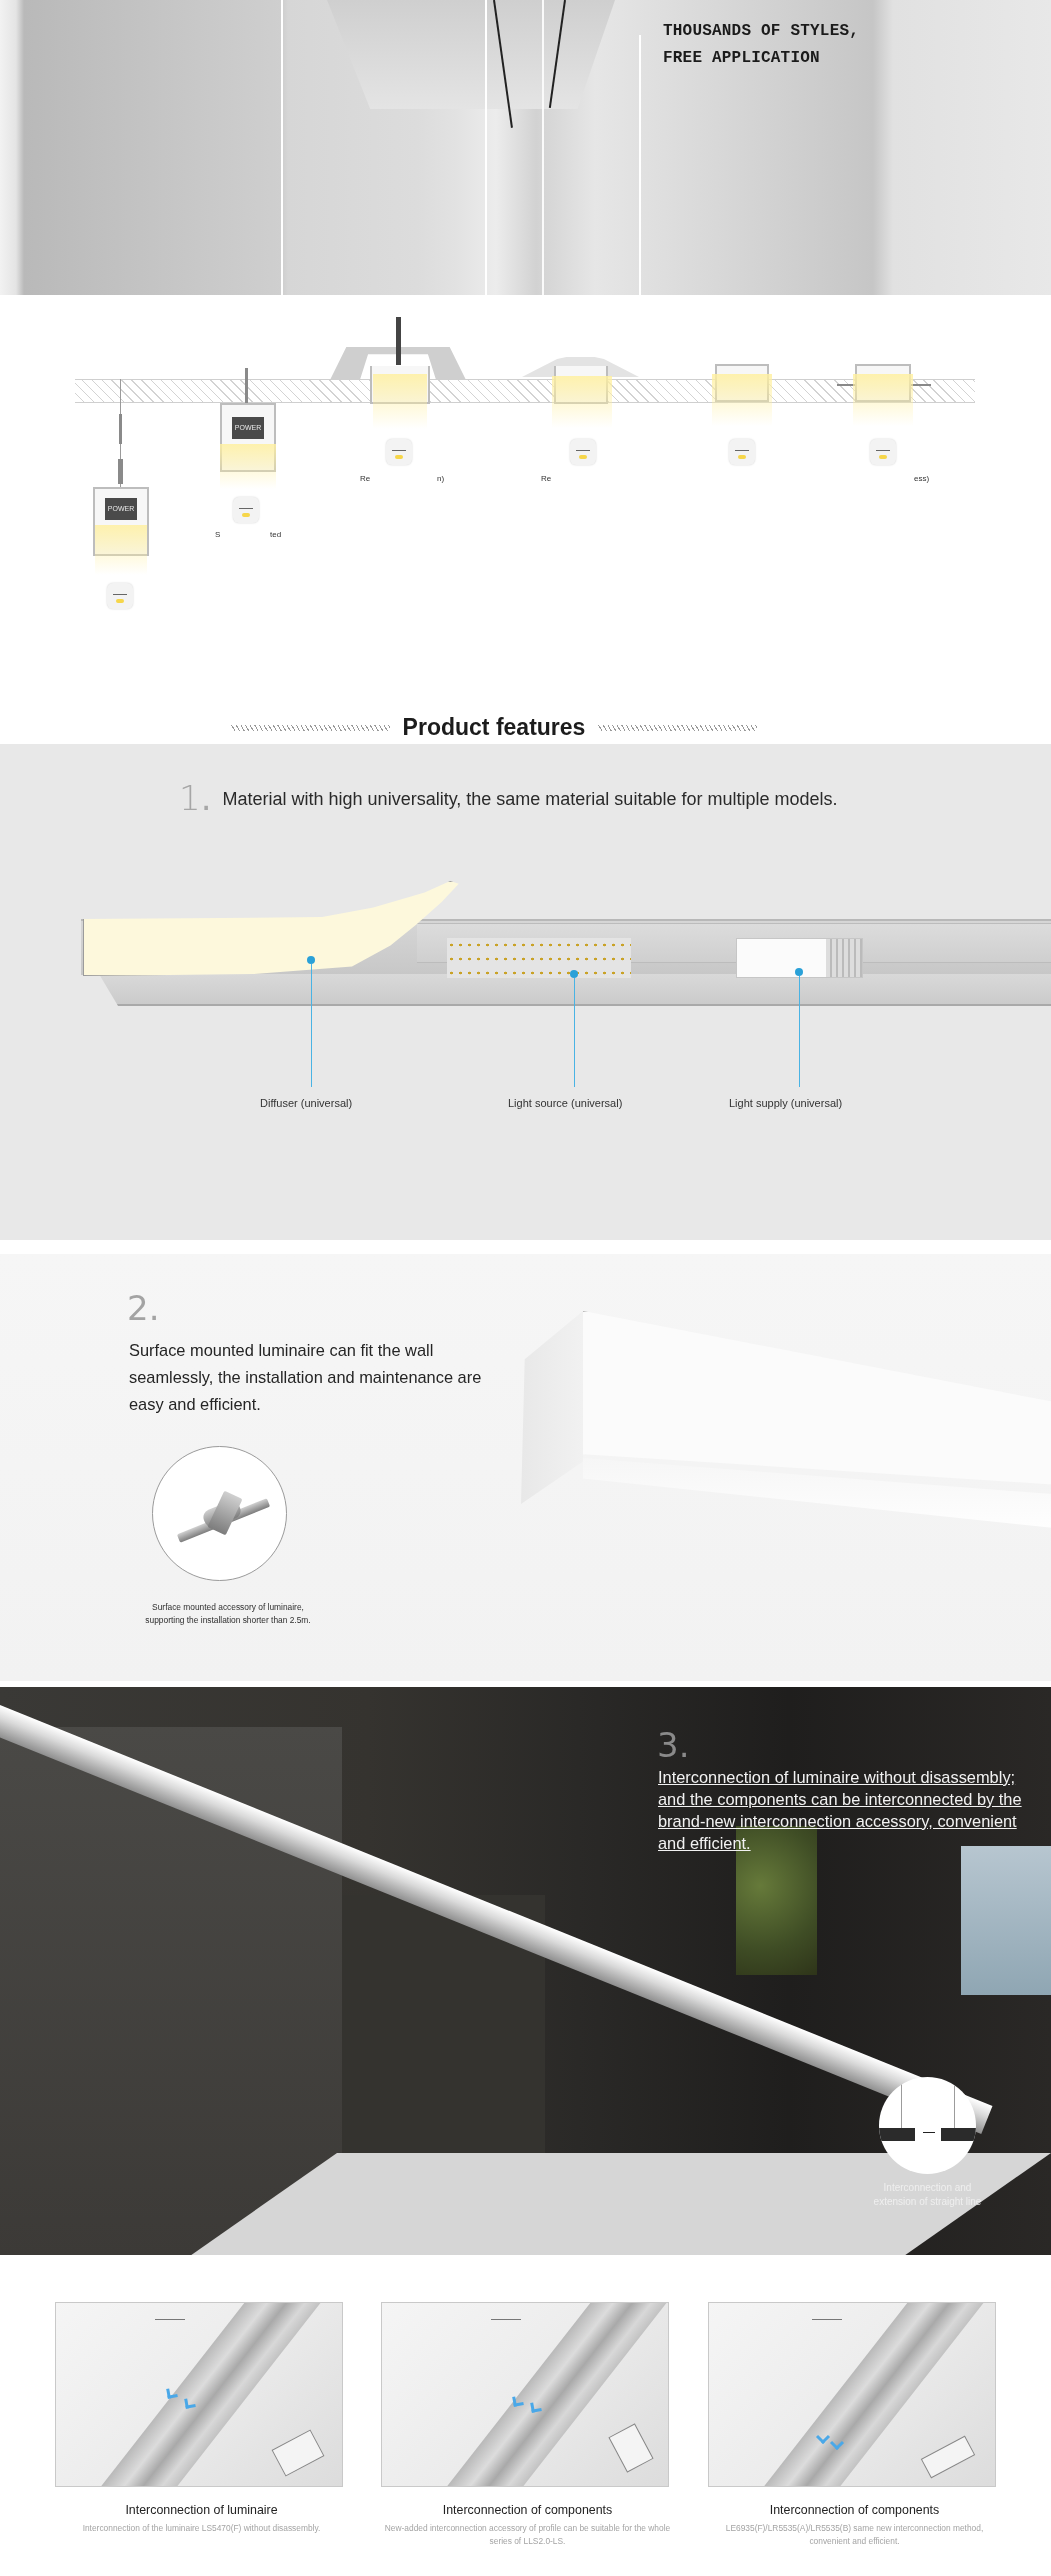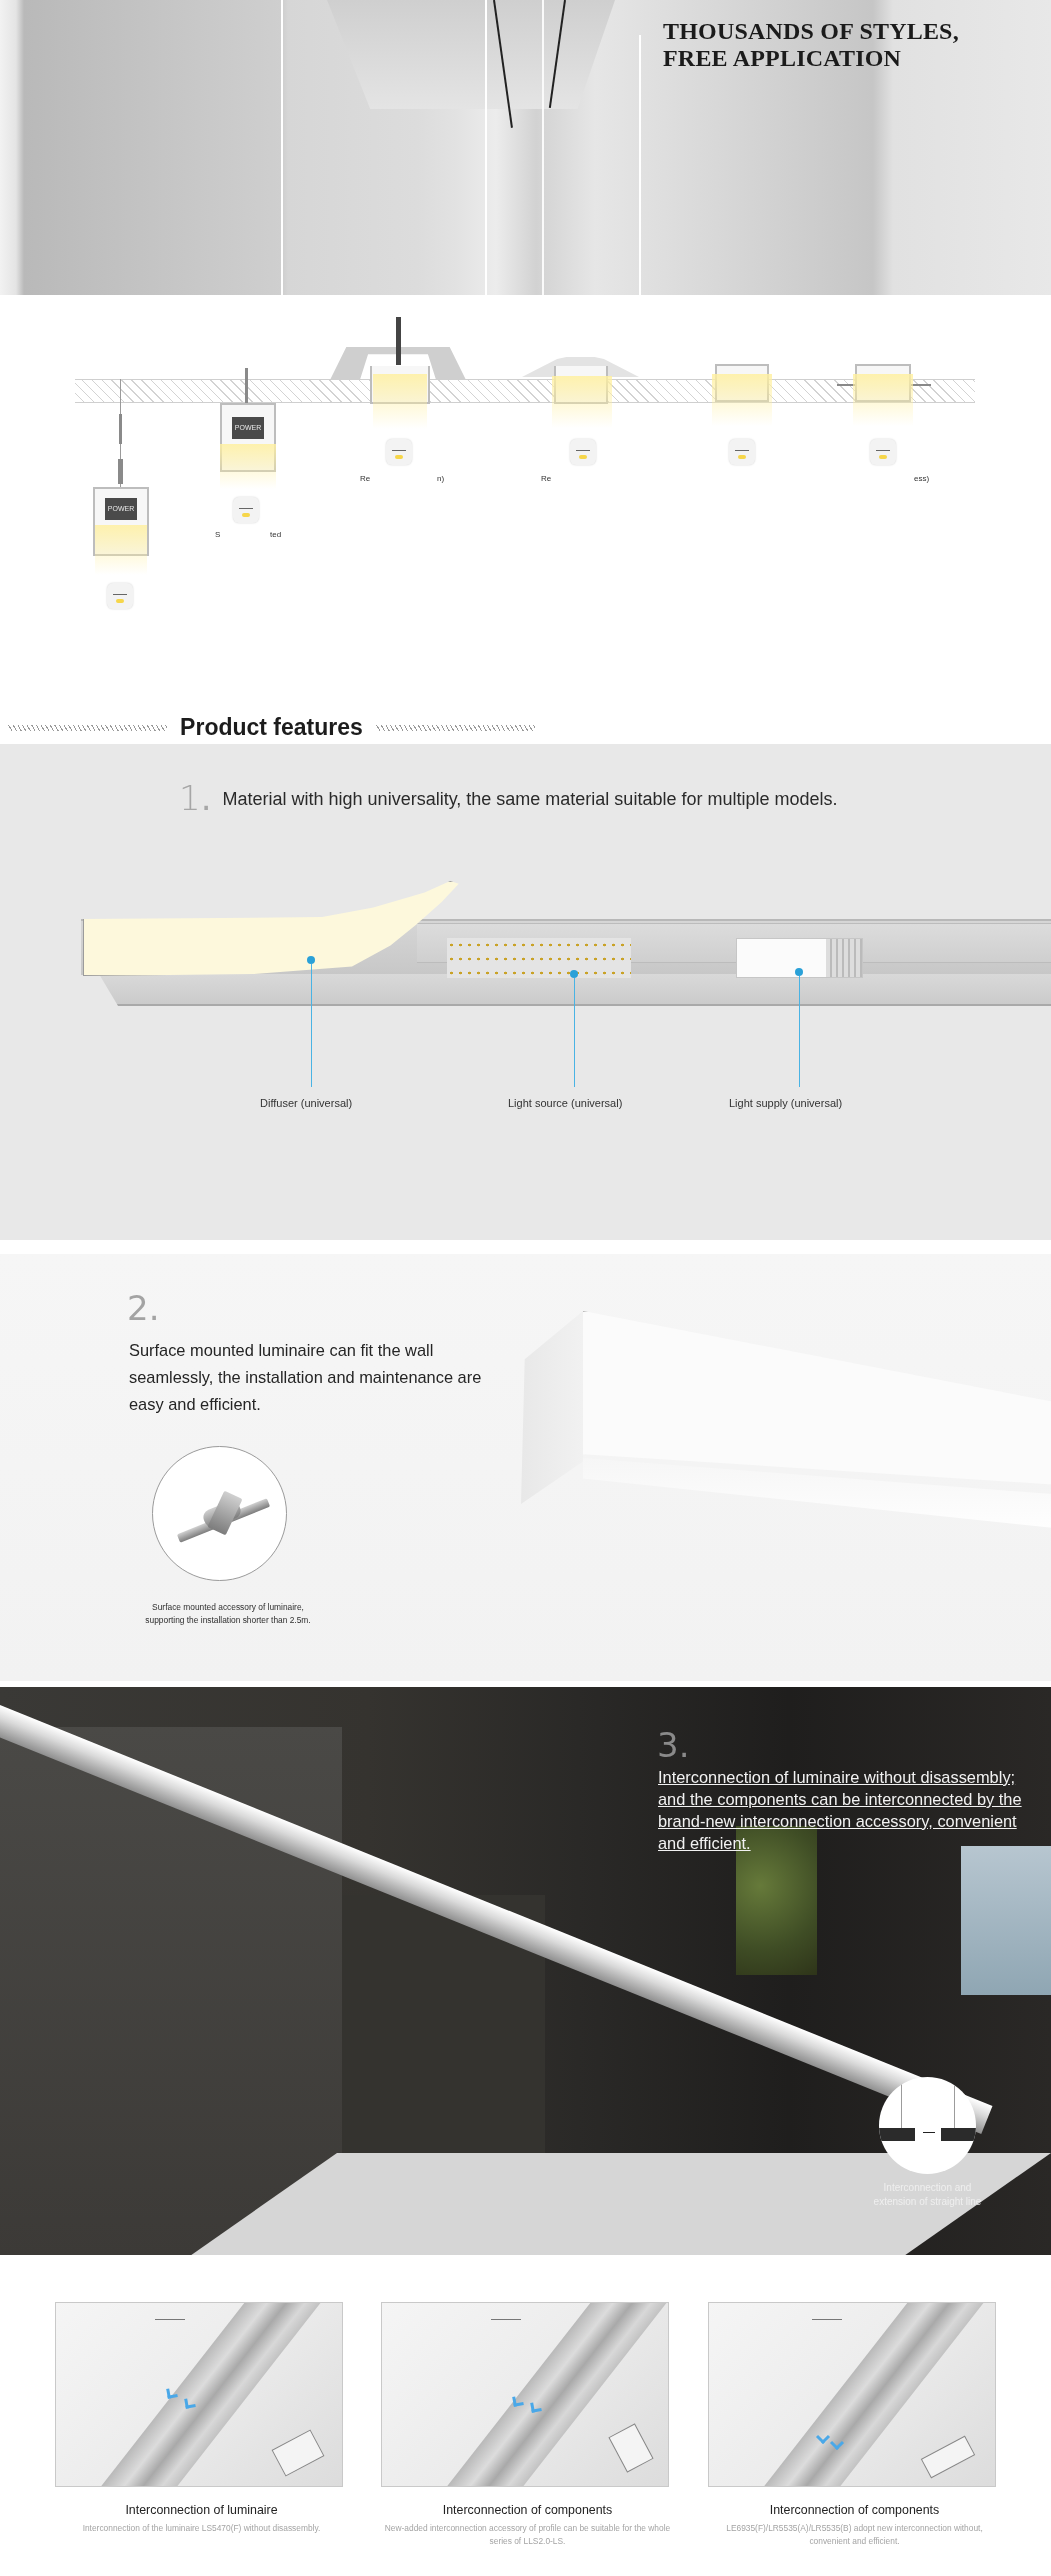--- a/index.html
+++ b/index.html
@@ -5,39 +5,39 @@
   * { box-sizing: border-box; margin: 0; padding: 0; }
   body { width: 1052px; background: #ffffff; font-family: "DejaVu Sans", sans-serif; color: #1e1e1e; overflow-x: hidden; }
   .page { position: relative; width: 1052px; height: 2576px; background: #fff; }
 
   
   .hero { position: absolute; left: 0; top: 0; width: 1052px; height: 295px; overflow: hidden;
     background: linear-gradient(90deg, #f2f2f2 0px, #e4e4e4 16px, #b9b9b9 24px, #c8c8c8 198px, #cfcfcf 283px, #d6d6d6 288px, #dcdcdc 417px, #e2e2e2 456px, #ececec 496px, #d2d2d2 536px, #e6e6e6 595px, #c6c6c6 873px, #e1e1e1 893px, #e8e8e8 1052px); }
   .hero .ceiling { position: absolute; left: 327px; top: 0; width: 288px; height: 109px;
     background: linear-gradient(180deg, #cfcfcf, #e4e4e4); clip-path: polygon(0 0, 100% 0, 87% 100%, 15% 100%); }
   .hero .line { position: absolute; background: #ffffff; width: 2px; }
-  .hero-title { position: absolute; left: 663px; top: 18px; font-family: Liberation Serif, serif; font-weight: 700; font-size: 24px; line-height: 27px; color: #1b1b1b; letter-spacing: 0.2px; }
+  .hero-title { position: absolute; left: 663px; top: 18px; font-family: Liberation Mono, monospace; font-weight: 700; font-size: 16px; line-height: 27px; color: #1b1b1b; letter-spacing: 0.2px; }
 
   
   .install { position: absolute; left: 0; top: 295px; width: 1052px; height: 489px; background: #fff; }
   .ceiling-band { position: absolute; left: 75px; top: 84px; width: 900px; height: 24px; border-top: 1px solid #cfcfcf; border-bottom: 1px solid #cfcfcf;
     background: repeating-linear-gradient(45deg, #ffffff 0 6px, #d3d3d3 6px 7px); }
   .fixture { position: absolute; }
   .profile { position: absolute; border: 2px solid #bdbdbd; background: #f7f7f7; }
   .beam { position: absolute; background: linear-gradient(180deg, rgba(255,240,160,0.85), rgba(255,250,215,0.0)); }
   .power { position: absolute; background: #4a4a4a; color: #e8e8e8; font-size: 7px; text-align: center; font-family: "Liberation Sans", sans-serif; }
   .rod { position: absolute; background: #8a8a8a; width: 3px; }
   .wire { position: absolute; background: #9a9a9a; width: 1px; }
   .mini-icon { position: absolute; width: 26px; height: 26px; border-radius: 6px; background: #f3f3f3; box-shadow: 0 0 2px rgba(0,0,0,0.18); }
   .mini-icon::before { content: ""; position: absolute; left: 6px; right: 6px; top: 11px; height: 1px; background: #666; }
   .mini-icon::after { content: ""; position: absolute; left: 9px; width: 8px; top: 16px; height: 4px; background: #f6d64a; border-radius: 2px; }
   .install-label { position: absolute; font-size: 8px; color: #333; font-family: "Liberation Sans", sans-serif; }
   .flange { position: absolute; background: #cfcfcf; }
 
-  .feat-heading { position: absolute; left: 8px; top: 714px; width: 988px; text-align: left; }
+  .feat-heading { position: absolute; left: 0; top: 714px; width: 988px; text-align: center; }
   .feat-heading .dots { display: inline-block; width: 159px; height: 6px; vertical-align: middle;
     background: repeating-linear-gradient(60deg, transparent 0 3px, #9a9a9a 3px 4px); }
   .feat-heading .txt { display: inline-block; font-family: "Liberation Sans", sans-serif; font-size: 23px; font-weight: 700; color: #1c1c1c; padding: 0 8px; vertical-align: middle; }
 
   
   .sec1 { position: absolute; left: 0; top: 744px; width: 1052px; height: 496px; background: #e8e8e8; }
   .sec1-head { position: absolute; left: 179px; top: 34px; white-space: nowrap; }
   .num-big { font-family: "DejaVu Sans", sans-serif; font-size: 34px; color: #a6a6a6; font-weight: 300; }
   .num-dot { font-size: 34px; color: #a6a6a6; }
   .sec1-head .desc { font-family: "Liberation Sans", sans-serif; font-size: 18px; color: #2a2a2a; margin-left: 6px; vertical-align: 5px; }
@@ -270,18 +270,18 @@
     </div>
     <div class="card" style="left:708px;">
       <div class="card-img">
         <div class="prof" style="left:129px;"></div>
           <div class="hook" style="left:103px;"></div>
         <div class="arrow" style="left:109px;top:129px;transform:rotate(-45deg);"></div>
         <div class="arrow" style="left:123px;top:135px;transform:rotate(-45deg);"></div>
         <div class="acc" style="width:50px;height:22px;"></div>
       </div>
       <div class="card-title">Interconnection of components</div>
-      <div class="card-desc">LE6935(F)/LR5535(A)/LR5535(B) adopt new interconnection without, convenient and efficient.</div>
+      <div class="card-desc">LE6935(F)/LR5535(A)/LR5535(B) same new interconnection method, convenient and efficient.</div>
     </div>
   </section>
 
 </div>
 
 
 </body></html>

